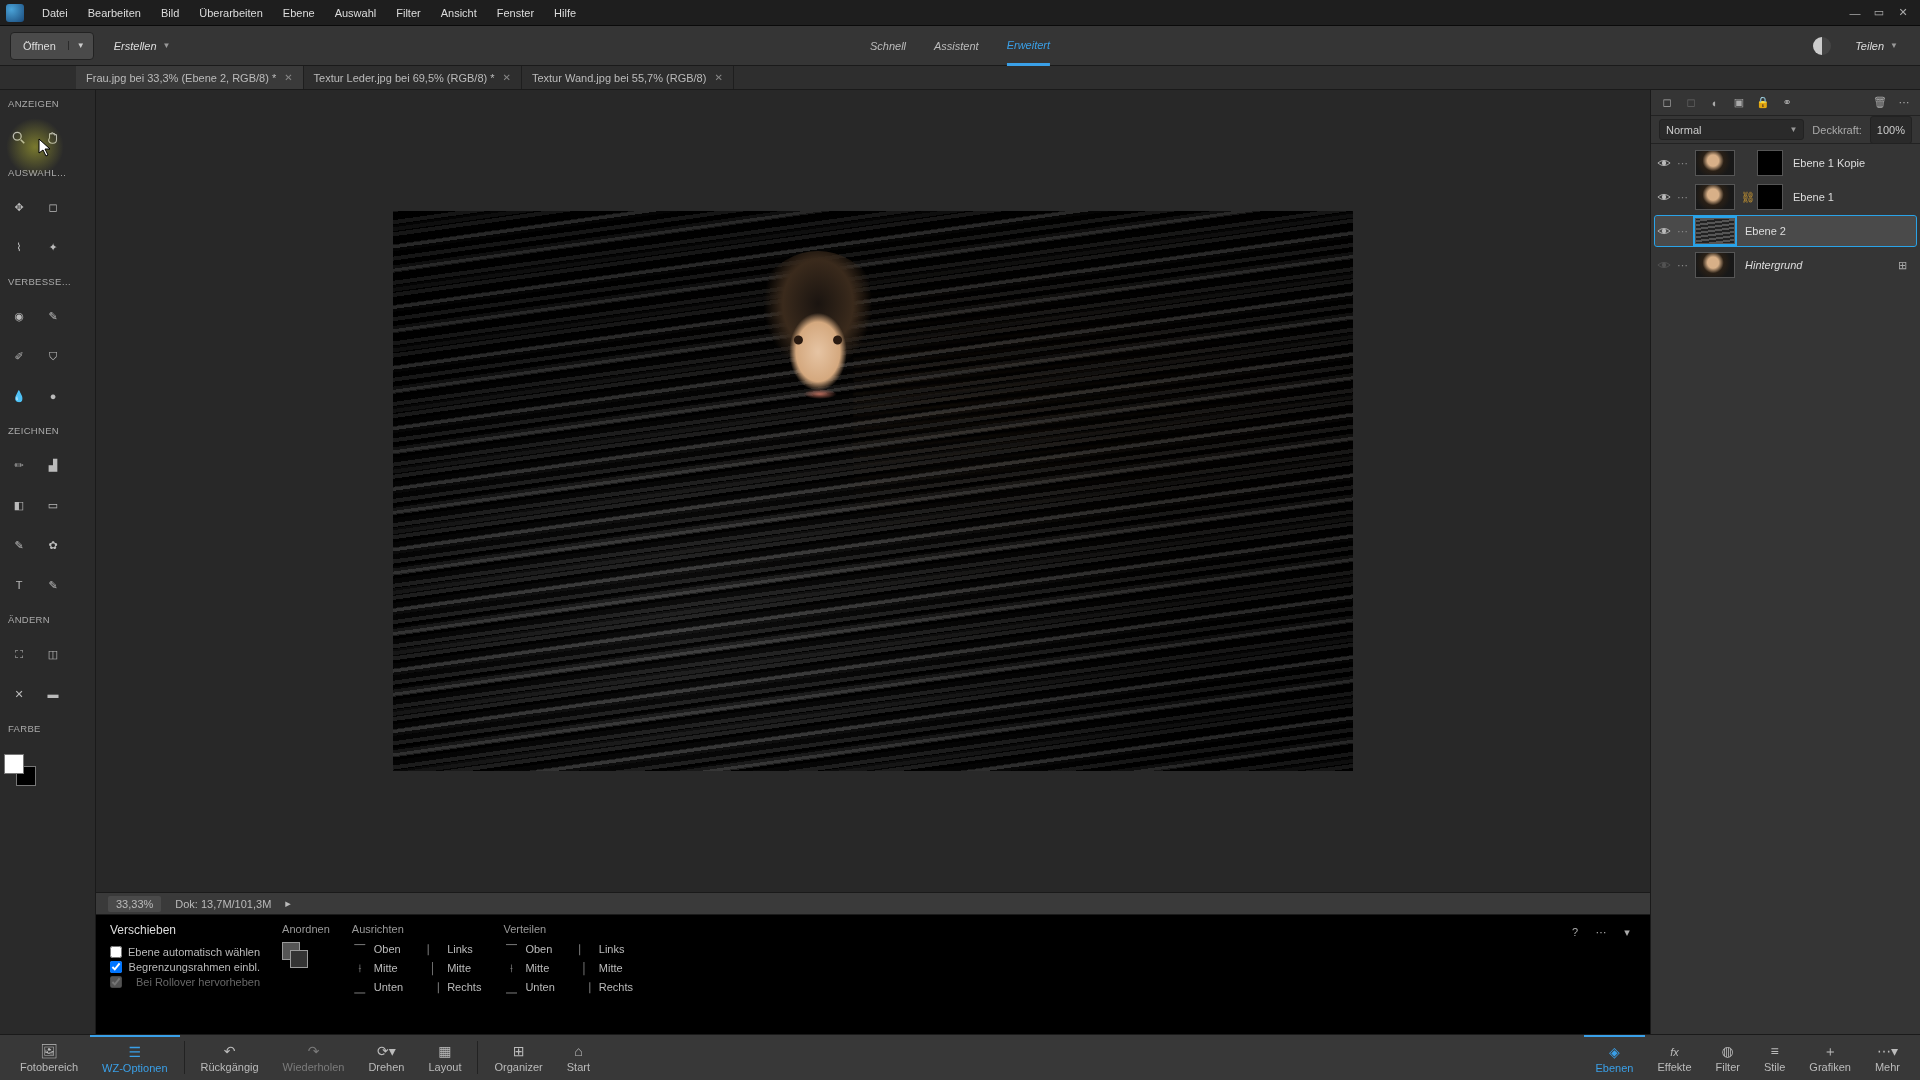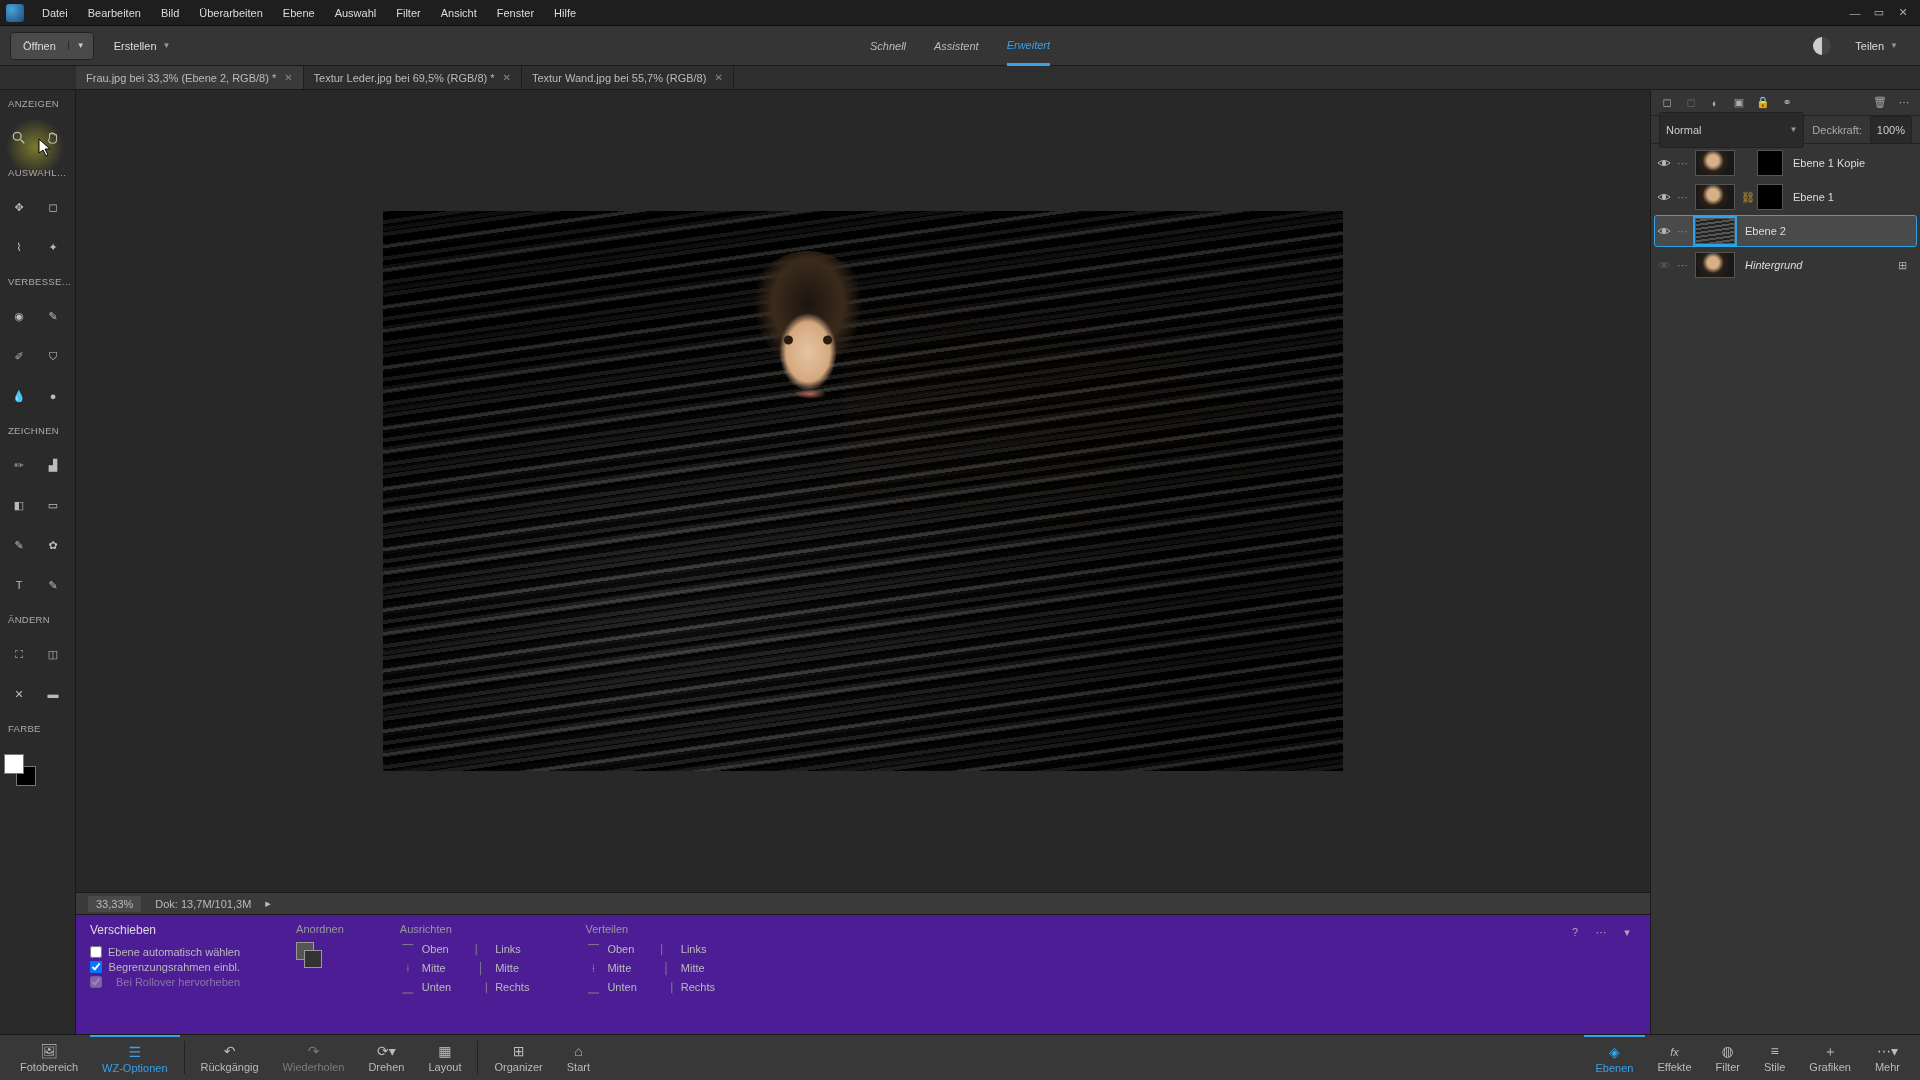--- a/index.html
+++ b/index.html
@@ -10,38 +10,38 @@
 .app-icon { width: 18px; height: 18px; margin-right: 8px; border-radius: 3px; background: radial-gradient(circle at 30% 30%, #4aa3d8, #1a4a7a); }
 .menu-item { padding: 4px 10px; cursor: pointer; color: #ddd; }
 .menubar-right { margin-left: auto; display: flex; gap: 2px; }
 .wnd-btn { width: 22px; height: 16px; display: flex; align-items: center; justify-content: center; cursor: pointer; color: #aaa; }
 
 
 .secbar { background: #353535; height: 40px; display: flex; align-items: center; padding: 0 10px; border-bottom: 1px solid #1a1a1a; }
 .btn-oval { background: #4a4a4a; border: 1px solid #222; border-radius: 4px; height: 28px; display: flex; align-items: center; cursor: pointer; }
 .btn-oval-main { padding: 0 12px; color: #ddd; }
 .btn-oval-arrow { padding: 0 8px; border-left: 1px solid #2a2a2a; font-size: 8px; }
-.btn-link { padding: 0 12px; color: #ddd; cursor: pointer; margin-left: 8px; display: flex; align-items: center; gap: 6px; }
+.btn-link { padding: 0 12px; color: #ddd; cursor: pointer; margin-left: 8px; display: flex; align-items: center; gap: 6px; font-style: italic; }
 .mode-tabs { position: absolute; left: 50%; transform: translateX(-50%); display: flex; gap: 28px; height: 40px; align-items: center; }
 .mode-tab { color: #bbb; cursor: pointer; height: 40px; display: flex; align-items: center; font-style: italic; }
 .mode-tab.active { color: #3aa0e8; border-bottom: 3px solid #3aa0e8; margin-bottom: -1px; }
 .secbar-right { margin-left: auto; display: flex; align-items: center; gap: 4px; }
 .theme-toggle { width: 18px; height: 18px; border-radius: 50%; background: linear-gradient(90deg, #ccc 50%, #444 50%); cursor: pointer; }
 
 
 .doctabs { background: #2e2e2e; height: 24px; display: flex; align-items: stretch; padding-left: 76px; border-bottom: 1px solid #1a1a1a; }
 .doctab { padding: 0 10px; display: flex; align-items: center; gap: 8px; color: #bbb; border-right: 1px solid #1e1e1e; cursor: pointer; font-size: 10.5px; }
 .doctab.active { background: #3a3a3a; }
 .doctab-x { cursor: pointer; color: #888; font-size: 10px; }
 
 
 .main { flex: 1; display: flex; overflow: hidden; }
 
 
-.toolbar { width: 76px; background: #2a2a2a; border-right: 1px solid #1a1a1a; padding: 6px 4px; display: flex; flex-direction: column; gap: 14px; position: relative; }
+.toolbar { width: 96px; background: #2a2a2a; border-right: 1px solid #1a1a1a; padding: 6px 4px; display: flex; flex-direction: column; gap: 14px; position: relative; }
 .tool-section-label { font-size: 9.5px; color: #aaa; letter-spacing: 0.3px; padding: 2px 4px; }
 .tool-row { display: flex; gap: 4px; }
 .tool-btn { width: 30px; height: 26px; display: flex; align-items: center; justify-content: center; cursor: pointer; border-radius: 2px; color: #bbb; }
 .tool-highlight { position: absolute; top: 28px; left: 6px; width: 58px; height: 58px; border-radius: 50%; background: radial-gradient(circle, rgba(200,200,50,0.5), rgba(200,200,50,0) 70%); pointer-events: none; }
 .cursor-ghost { position: absolute; top: 48px; left: 38px; width: 16px; height: 20px; pointer-events: none; }
 .color-swatches { margin-top: 4px; padding-left: 6px; position: relative; width: 40px; height: 36px; }
 .swatch-fg { position: absolute; top: 0; left: 0; width: 20px; height: 20px; background: #fff; border: 1px solid #777; }
 .swatch-bg { position: absolute; top: 12px; left: 12px; width: 20px; height: 20px; background: #000; border: 1px solid #777; }
 
 
@@ -86,41 +86,41 @@
 
 .statusbar { height: 22px; background: #3a3a3a; display: flex; align-items: center; gap: 14px; padding: 0 12px; color: #bbb; font-size: 10.5px; border-top: 1px solid #1a1a1a; }
 .statusbar .zoom { background: #4a4a4a; padding: 2px 8px; border-radius: 2px; }
 
 
 .right-panel { width: 270px; background: #353535; border-left: 1px solid #1a1a1a; display: flex; flex-direction: column; }
 .rp-iconbar { height: 26px; display: flex; align-items: center; gap: 8px; padding: 0 8px; border-bottom: 1px solid #222; }
 .rp-iconbar .rp-icon { width: 16px; height: 16px; cursor: pointer; display: flex; align-items: center; justify-content: center; color: #aaa; }
 .rp-iconbar .spacer { flex: 1; }
 .rp-opts { height: 28px; display: flex; align-items: center; gap: 8px; padding: 0 8px; border-bottom: 1px solid #222; }
-.rp-select { background: #2a2a2a; border: 1px solid #222; color: #ccc; height: 36px; padding: 0 6px; flex: 1; display: flex; align-items: center; justify-content: space-between; cursor: pointer; border-radius: 3px; }
+.rp-select { background: #2a2a2a; border: 1px solid #222; color: #ccc; height: 21px; padding: 0 6px; flex: 1; display: flex; align-items: center; justify-content: space-between; cursor: pointer; border-radius: 3px; }
 .rp-opacity-label { color: #aaa; }
 .rp-opacity-val { background: #2a2a2a; border: 1px solid #222; padding: 7px 6px; border-radius: 3px; }
 .layer-list { flex: 1; padding: 4px; display: flex; flex-direction: column; gap: 4px; }
 .layer { display: flex; align-items: center; gap: 6px; padding: 2px; border-radius: 2px; }
 .layer.selected { background: #4a4a4a; outline: 1px solid #2aa3e8; }
 .layer.selected .layer-thumb { outline: 2px solid #2aa3e8; }
 .layer-vis { width: 14px; height: 14px; cursor: pointer; display:flex; align-items:center; justify-content:center; }
 .layer-vis svg { width:14px; height:14px; }
 .layer-lock { width: 12px; height: 12px; cursor: pointer; color:#888; }
 .layer-thumb { width: 40px; height: 26px; background: #1a1a1a; border: 1px solid #555; position: relative; overflow: hidden; }
 .layer-thumb.rock { background: repeating-linear-gradient(-8deg, #222 0 2px, #555 2px 4px); }
 .layer-thumb.face-t { background: radial-gradient(circle at 45% 40%, #d8b088 22%, #2a2016 42%, #181818 70%); }
 .layer-mask { width: 26px; height: 26px; background: #000; border: 1px solid #555; }
 .layer-link { width: 10px; color: #d8a030; font-size: 11px; text-align: center; }
 .layer-name { flex: 1; color: #ddd; padding-left: 4px; }
 .layer-name.italic { font-style: italic; }
 .layer-lockicon { width: 16px; color: #aaa; }
 
 
-.tool-opts { background: #4c1d95; border-top: 1px solid #1a1a1a; padding: 8px 14px 4px; display: flex; align-items: flex-start; gap: 56px; height: 120px; position: relative; }
+.tool-opts { background: #000000; border-top: 1px solid #1a1a1a; padding: 8px 14px 4px; display: flex; align-items: flex-start; gap: 22px; height: 120px; position: relative; }
 .to-title { color: #ddd; font-size: 12px; margin-bottom: 6px; }
 .to-col { display: flex; flex-direction: column; gap: 3px; }
 .to-check { display: flex; align-items: center; gap: 6px; color: #bbb; cursor: pointer; justify-content: space-between; }
 .to-check input { width: 12px; height: 12px; }
 .to-grp-head { color: #999; margin-bottom: 4px; }
 .to-grid { display: flex; gap: 22px; }
 .to-sub { display: flex; flex-direction: column; gap: 5px; }
 .to-btn { display: flex; align-items: center; gap: 6px; color: #bbb; cursor: pointer; }
 .to-icon { width: 16px; height: 14px; display: inline-flex; align-items: center; justify-content: center; color: #888; }
 .arrange-icon { width: 28px; height: 28px; position: relative; }

